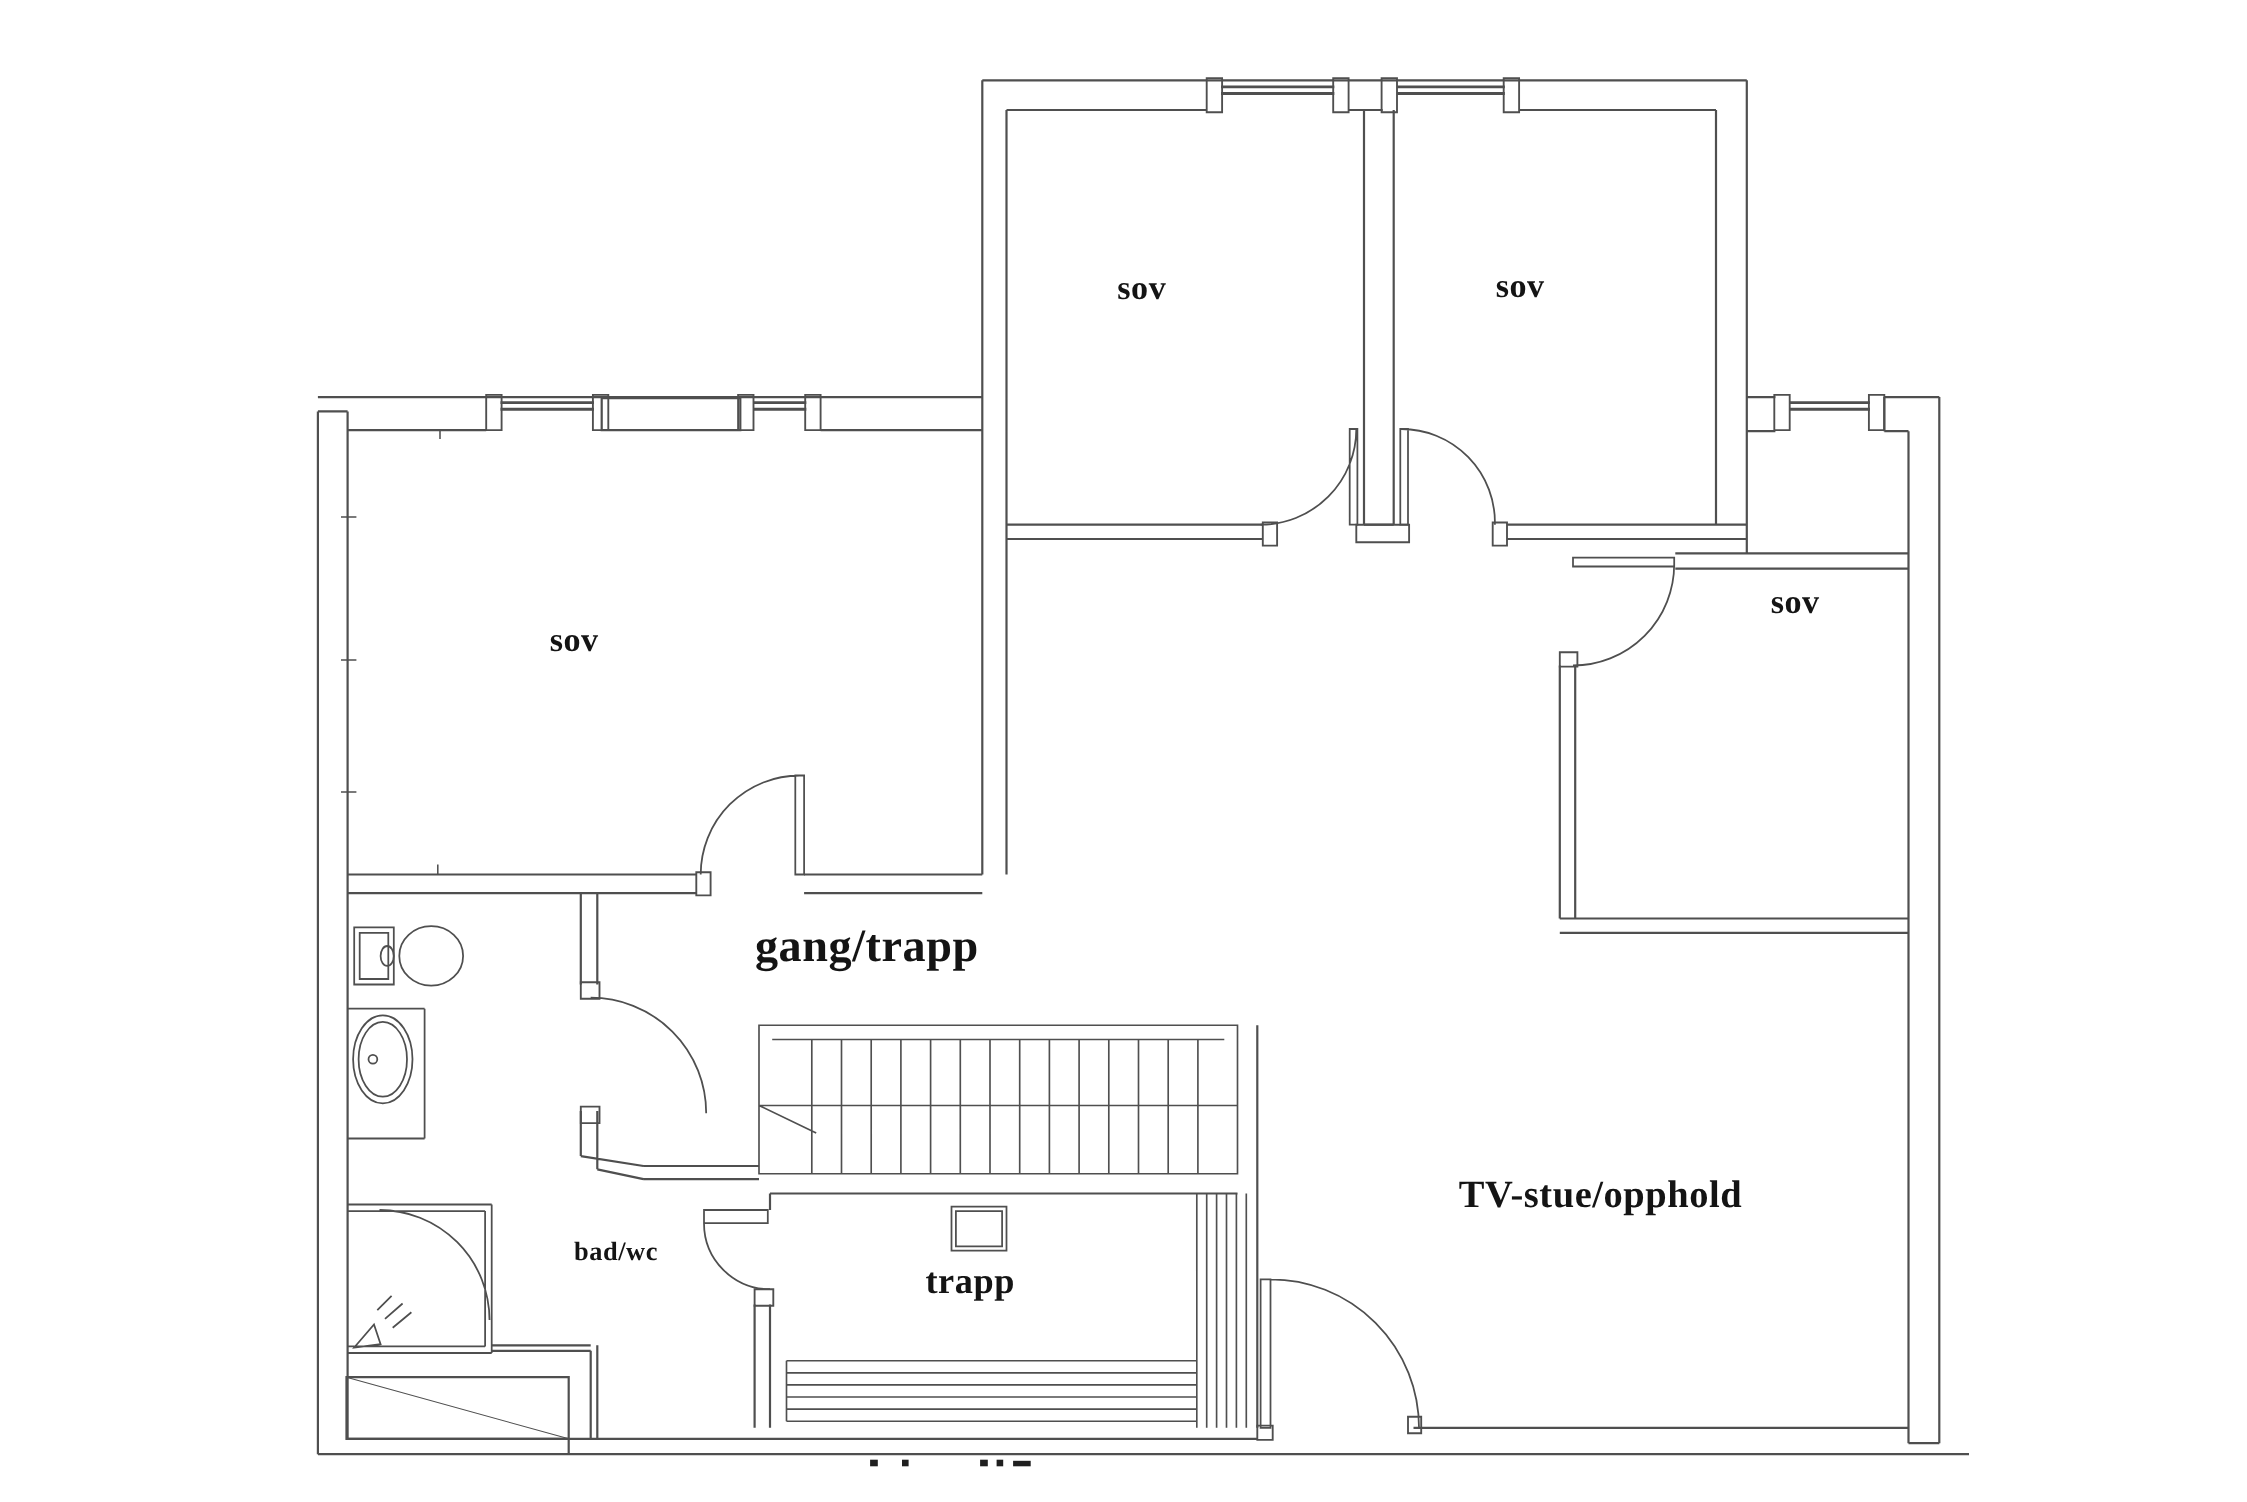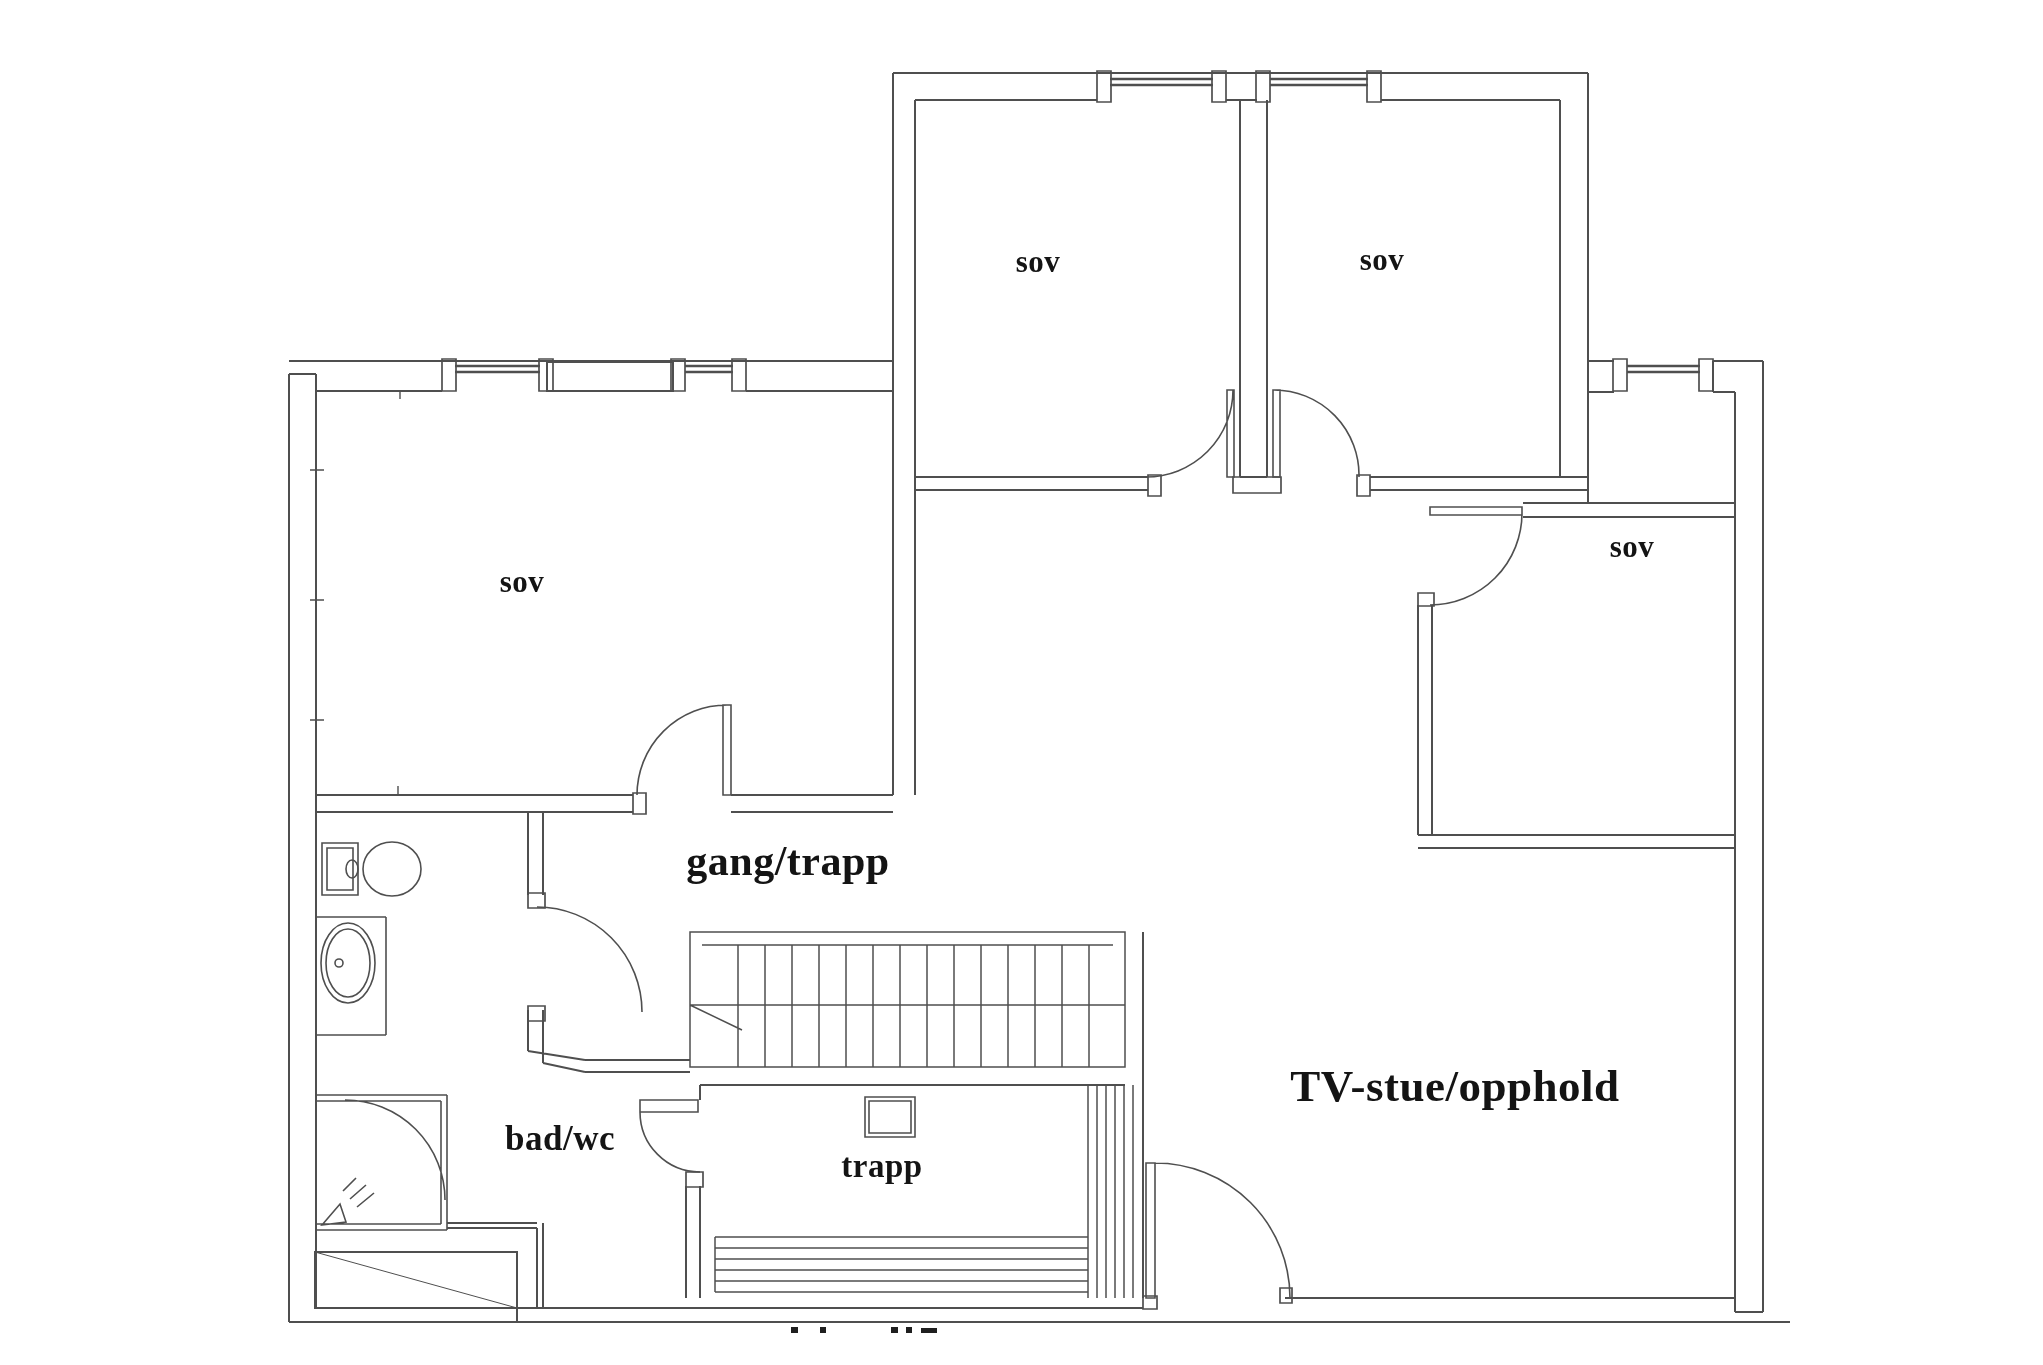--- a/index.html
+++ b/index.html
@@ -142,18 +142,18 @@
   <div class="room-label bold" style="left:522px;  top:582px;  font-size:31px;">sov</div>
 
   <div class="room-label bold" style="left:1038px; top:262px;  font-size:31px;">sov</div>
 
   <div class="room-label bold" style="left:1382px; top:260px;  font-size:31px;">sov</div>
 
   <div class="room-label bold" style="left:1632px; top:547px;  font-size:31px;">sov</div>
 
   <div class="room-label" style="left:788px;  top:861px;  font-size:42px;">gang/trapp</div>
 
-  <div class="room-label" style="left:560px;  top:1139px; font-size:35px;">bad/wc</div>
+  <div class="room-label" style="left:560px;  top:1139px; font-size:24px;">bad/wc</div>
 
   <div class="room-label" style="left:882px;  top:1166px; font-size:33px;">trapp</div>
 
-  <div class="room-label" style="left:1455px; top:1086px; font-size:45px;">TV-stue/opphold</div>
+  <div class="room-label" style="left:1455px; top:1086px; font-size:35px;">TV-stue/opphold</div>
 </div>
 
 </body></html>

